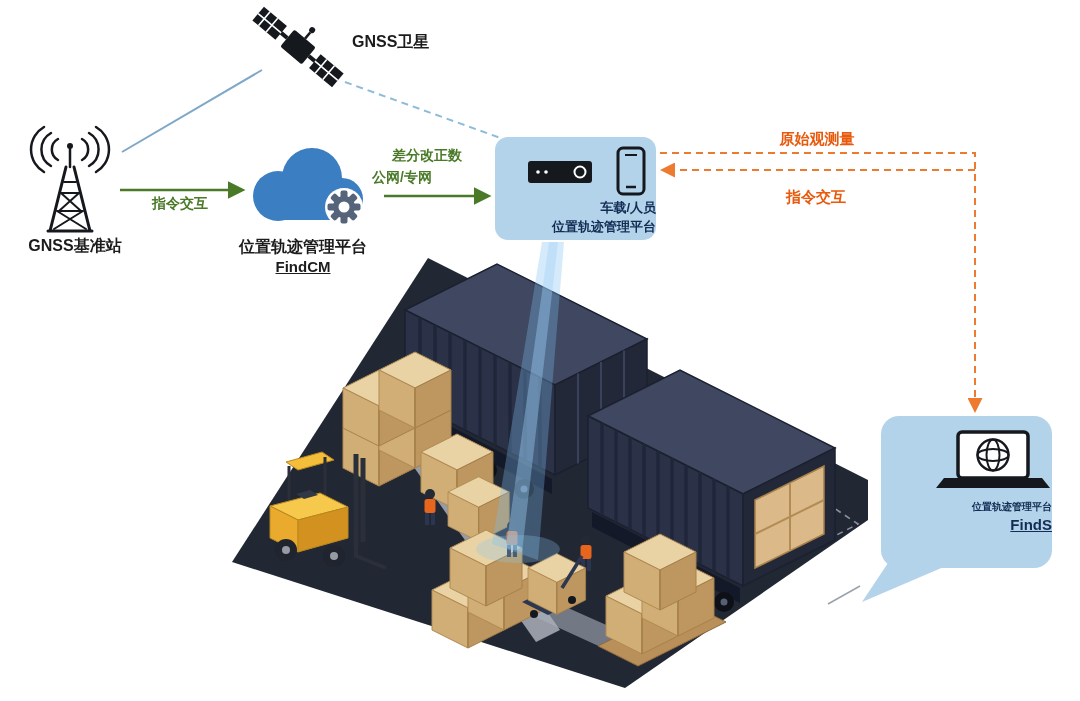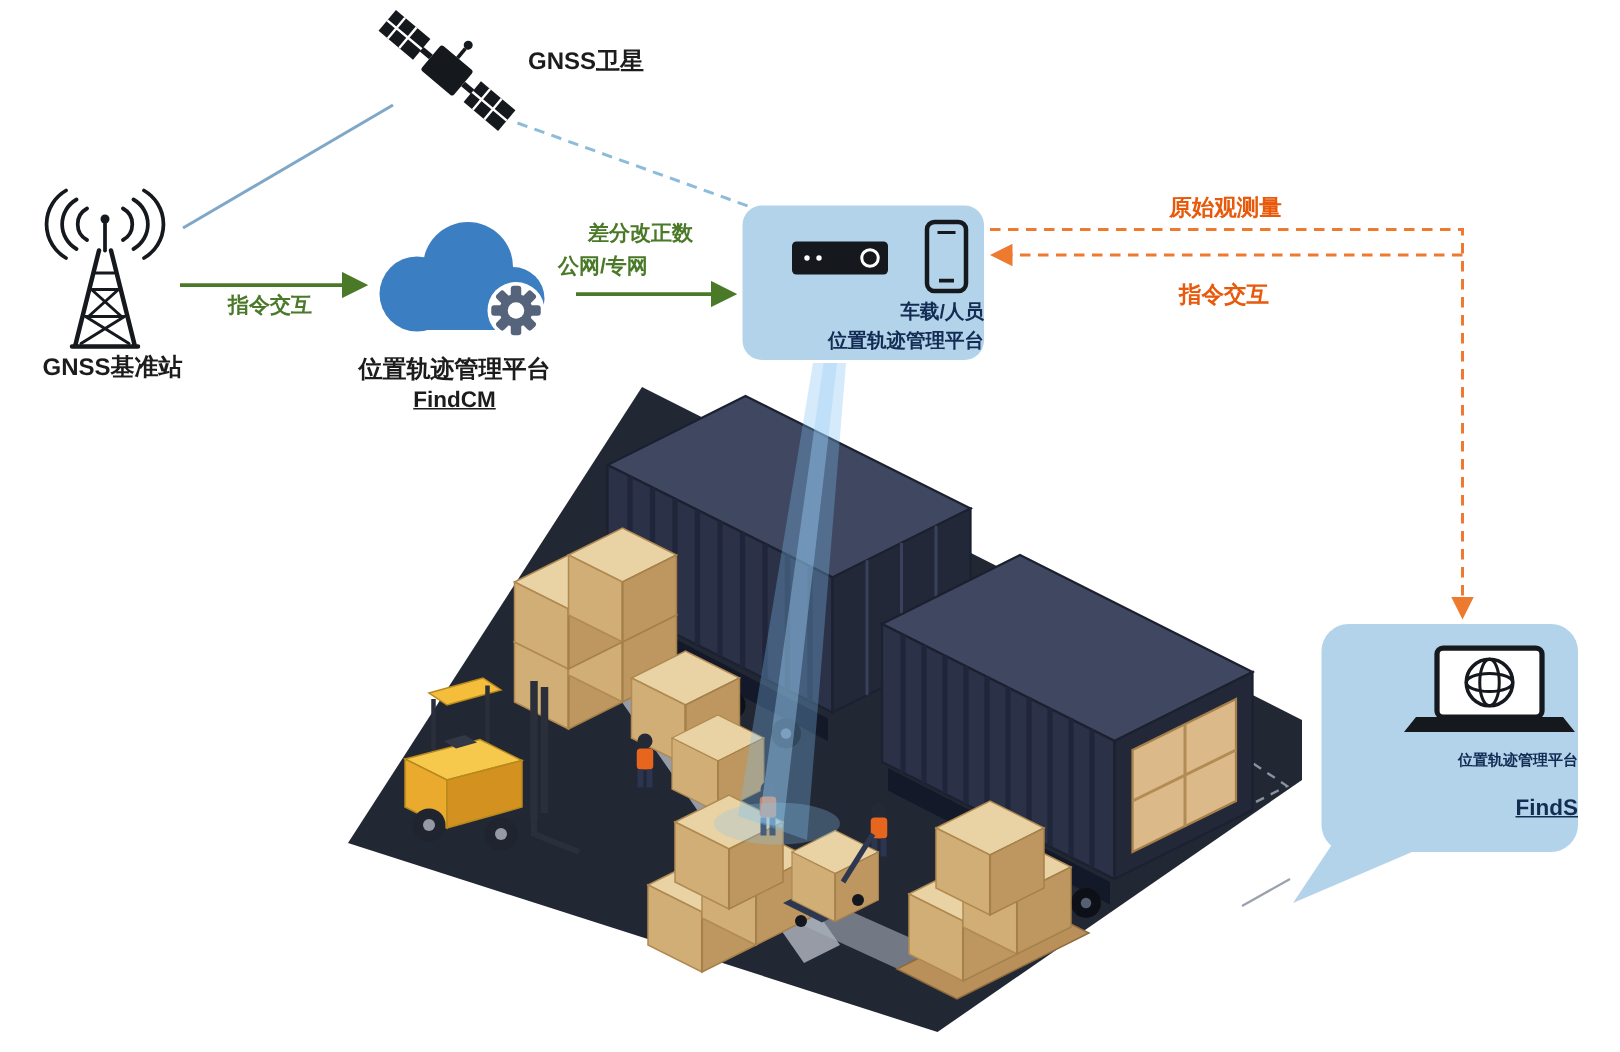--- a/index.html
+++ b/index.html
@@ -19,21 +19,21 @@
     display:flex;flex-direction:column;align-items:flex-end;
   }
   .bubble .txt{font-weight:700;color:#132c54;text-align:center;}
   #terminal-bubble{left:495px;top:137px;width:161px;height:103px;border-radius:13px;}
   #terminal-bubble svg{margin-top:8px;}
   #terminal-bubble .t1{font-size:13px;margin-top:2px;}
   #terminal-bubble .t2{font-size:13px;margin-top:1px;}
   #finds-bubble{left:881px;top:416px;width:171px;height:152px;border-radius:18px;}
   #finds-bubble svg{margin-top:14px;}
   #finds-bubble .t1{font-size:10px;margin-top:8px;}
-  #finds-bubble .t2{font-size:15px;margin-top:16px;}
+  #finds-bubble .t2{font-size:15px;margin-top:2px;}
 </style>
 </head>
 <body>
 
 <div class="stage">
 
   <svg width="1080" height="701" viewBox="0 0 1080 701">
     <defs>
       <marker id="arrG" viewBox="0 0 10 10" refX="8" refY="5" markerWidth="7" markerHeight="7" orient="auto-start-reverse">
         <path d="M0,0 L10,5 L0,10 z" fill="#4a7a28"></path>

